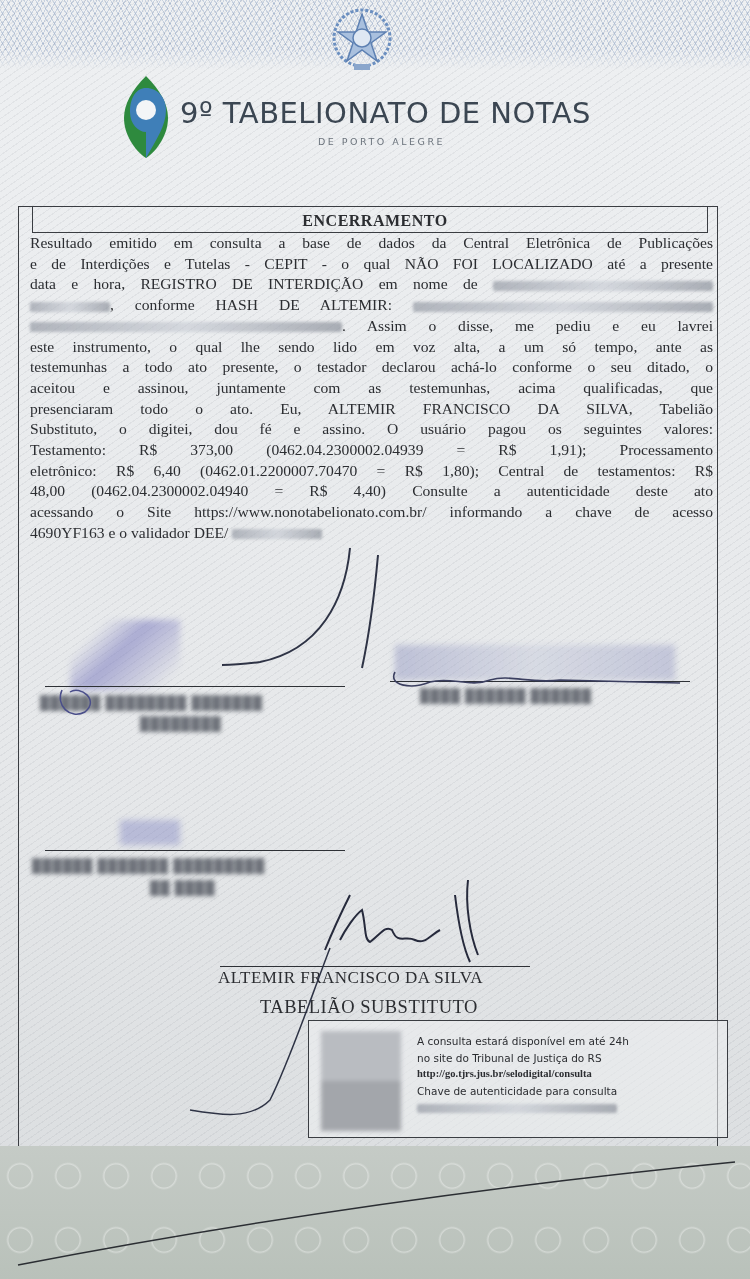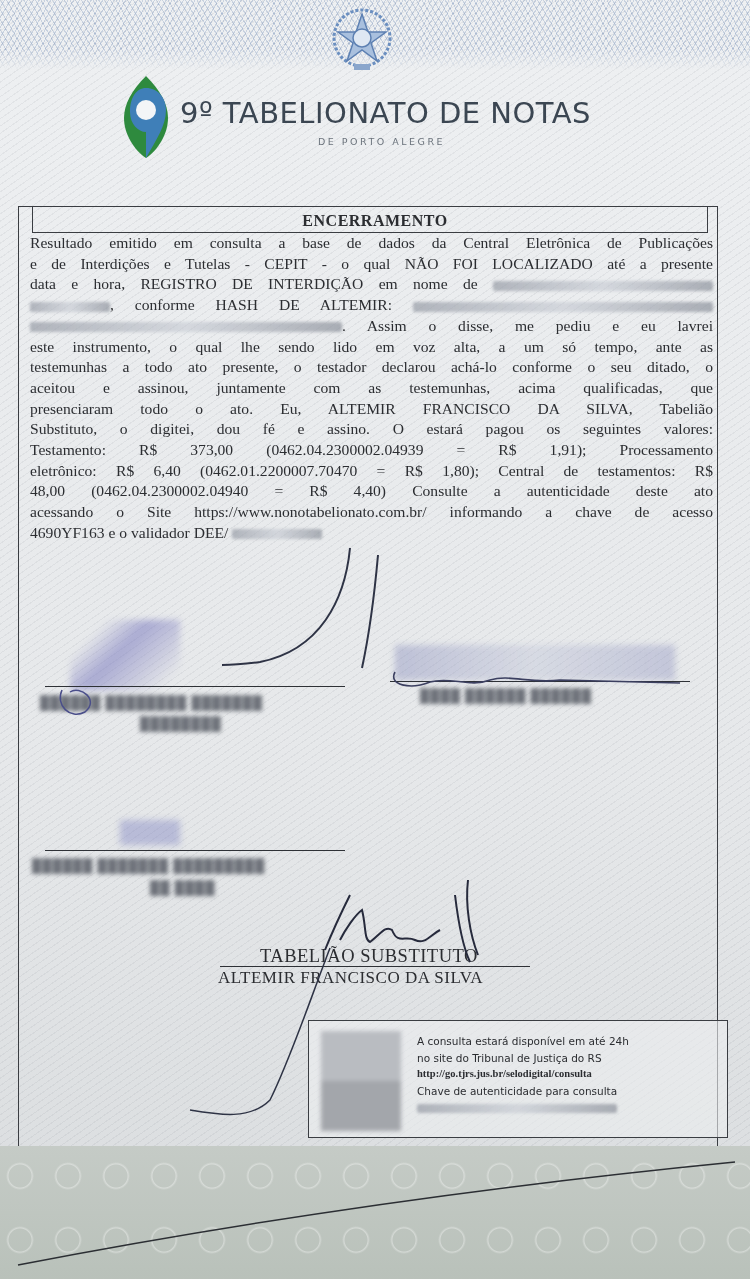--- a/index.html
+++ b/index.html
@@ -63,21 +63,21 @@
   .sig-name {
     position: absolute; font-size: 13px; color: #6d7179; filter: blur(2px);
     white-space: nowrap; letter-spacing: 1px;
   }
   .blur-block { position: absolute; filter: blur(3px); }
   .notary-name {
     position: absolute; left: 218px; top: 968px; font-size: 17px; color: #2b2d31;
     letter-spacing: 0.5px; white-space: nowrap;
   }
   .notary-role {
-    position: absolute; left: 260px; top: 946px; font-size: 18.5px; color: #2b2d31;
+    position: absolute; left: 260px; top: 997px; font-size: 18.5px; color: #2b2d31;
     letter-spacing: 0.5px; white-space: nowrap;
   }
   .seal-box {
     position: absolute; left: 308px; top: 1020px; width: 420px; height: 118px;
     border: 1.5px solid #3a3d42; box-sizing: border-box; background: rgba(236,238,240,0.6);
   }
   .qr-placeholder {
     position: absolute; left: 12px; top: 10px; width: 80px; height: 100px;
     background: linear-gradient(180deg, #b9bcc1 0%, #b9bcc1 50%, #a3a6ab 50%, #a3a6ab 100%);
     filter: blur(2px);
@@ -124,21 +124,21 @@
   <div class="body-text">
     <span class="line">Resultado emitido em consulta a base de dados da Central Eletrônica de Publicações</span>
     <span class="line">e de Interdições e Tutelas - CEPIT - o qual NÃO FOI LOCALIZADO até a presente</span>
     <span class="line"><span>data e hora, REGISTRO DE INTERDIÇÃO em nome de</span> <span class="redact" style="width:220px"></span></span>
     <span class="line"><span class="redact" style="width:80px"></span><span>, conforme HASH DE ALTEMIR:</span> <span class="redact" style="width:300px"></span></span>
     <span class="line"><span class="redact" style="width:312px"></span><span>. Assim o disse, me pediu e eu lavrei</span></span>
     <span class="line">este instrumento, o qual lhe sendo lido em voz alta, a um só tempo, ante as</span>
     <span class="line">testemunhas a todo ato presente, o testador declarou achá-lo conforme o seu ditado, o</span>
     <span class="line">aceitou e assinou, juntamente com as testemunhas, acima qualificadas, que</span>
     <span class="line">presenciaram todo o ato. Eu, ALTEMIR FRANCISCO DA SILVA, Tabelião</span>
-    <span class="line">Substituto, o digitei, dou fé e assino. O estará pagou os seguintes valores:</span>
+    <span class="line">Substituto, o digitei, dou fé e assino. O usuário pagou os seguintes valores:</span>
     <span class="line">Testamento: R$ 373,00 (0462.04.2300002.04939 = R$ 1,91); Processamento</span>
     <span class="line">eletrônico: R$ 6,40 (0462.01.2200007.70470 = R$ 1,80); Central de testamentos: R$</span>
     <span class="line">48,00 (0462.04.2300002.04940 = R$ 4,40) Consulte a autenticidade deste ato</span>
     <span class="line">acessando o Site https://www.nonotabelionato.com.br/ informando a chave de acesso</span>
     <span class="line last"><span>4690YF163 e o validador DEE/</span><span class="redact" style="width:90px; margin-left:4px"></span></span>
   </div>
 
   <div class="blur-block" style="left:70px; top:620px; width:110px; height:70px; background:linear-gradient(135deg, transparent 20%, rgba(120,120,190,0.55) 45%, rgba(150,150,200,0.35) 70%, transparent 90%);"></div>
   <div class="sig-line" style="left:45px; top:686px; width:300px;"></div>
   <div class="sig-name" style="left:40px; top:695px;">██████ ████████ ███████</div>

